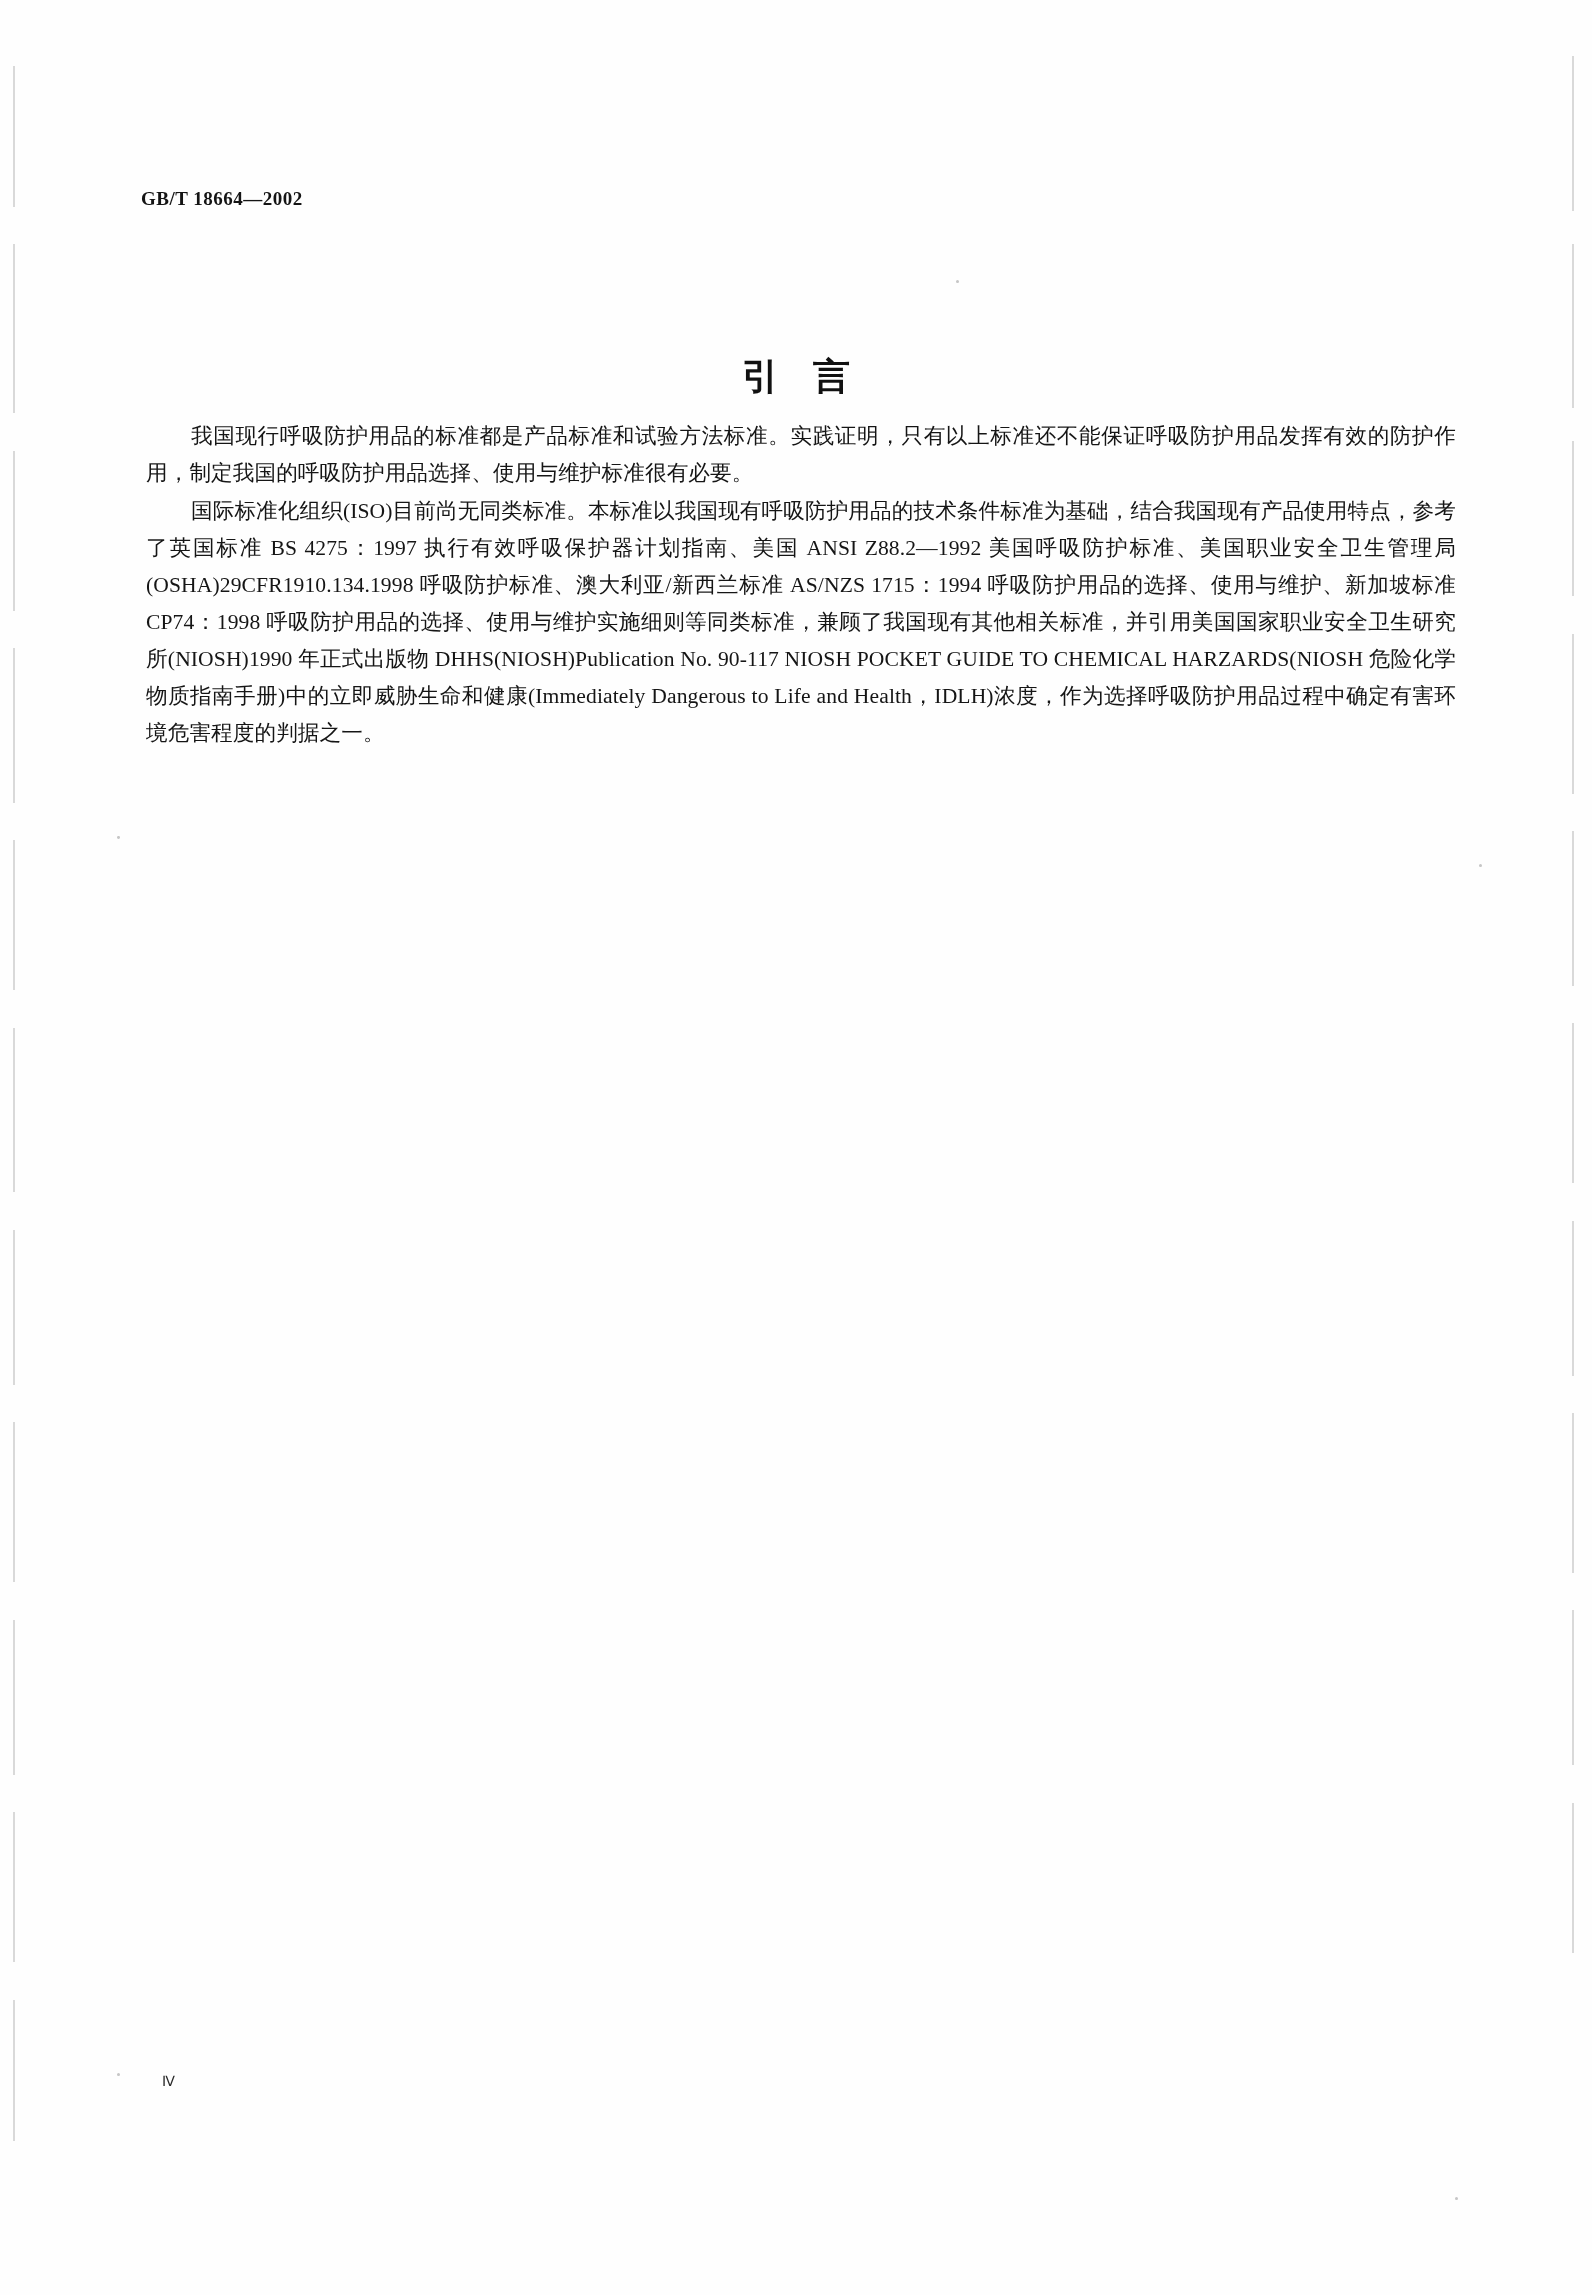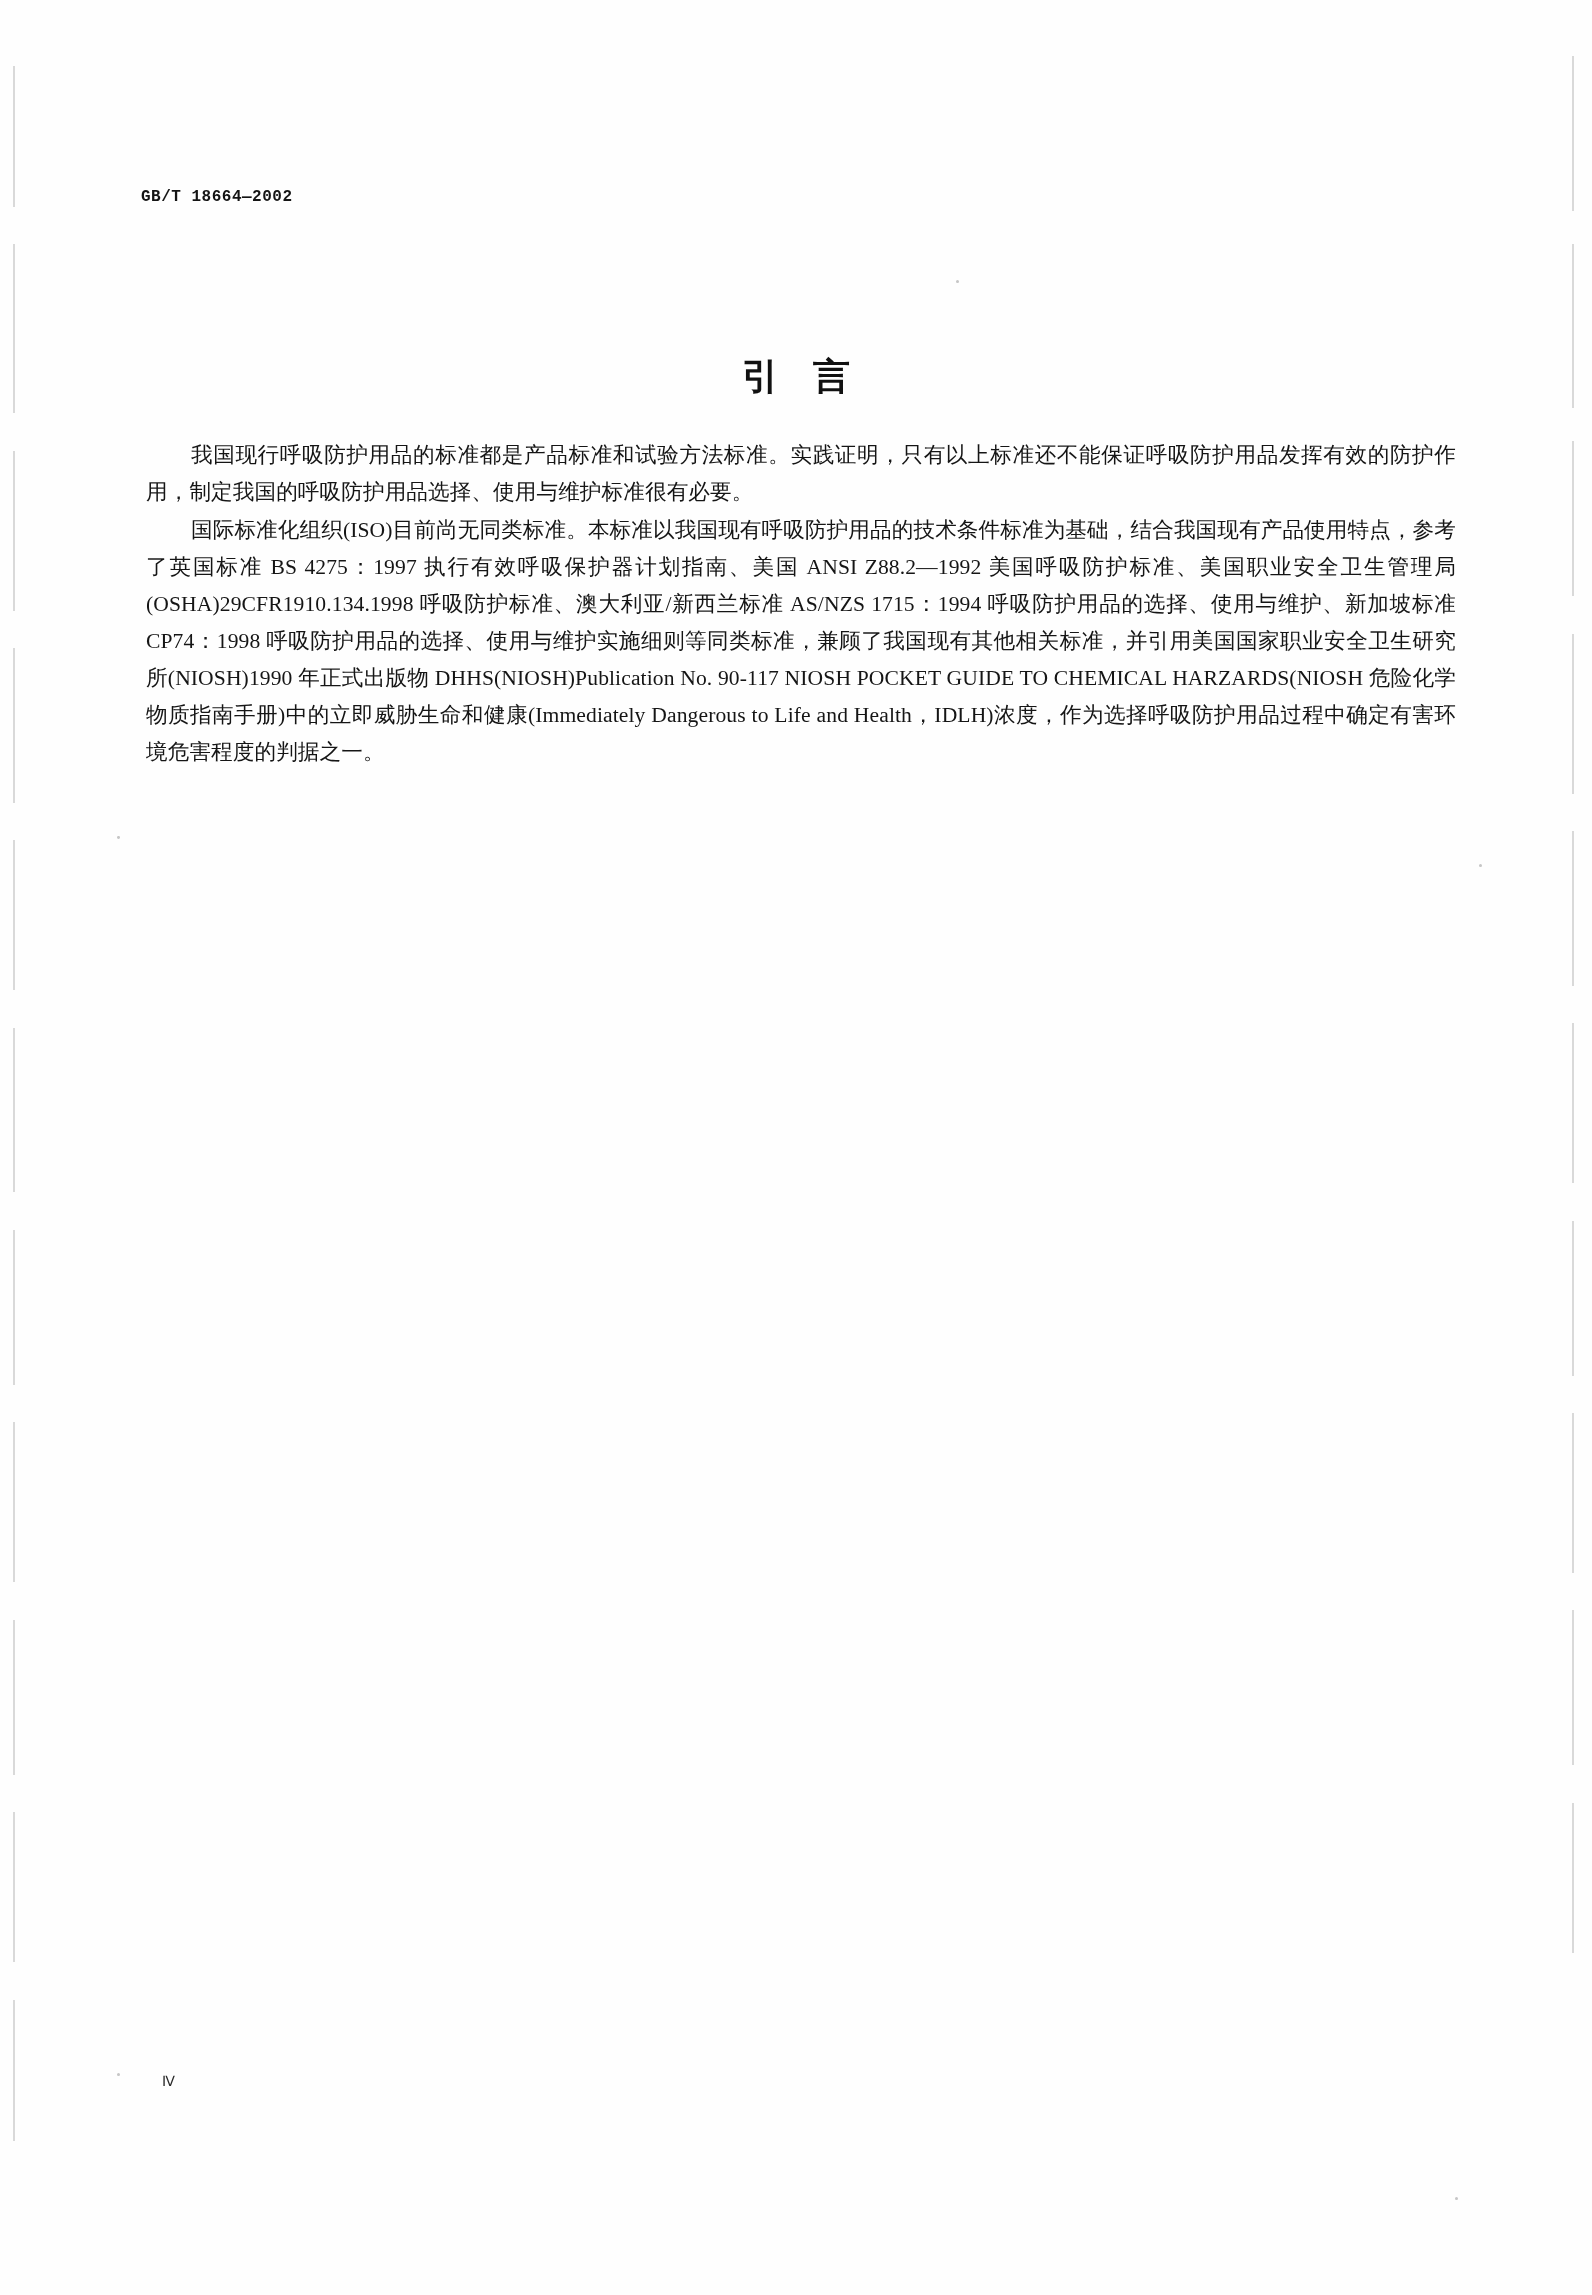--- a/index.html
+++ b/index.html
@@ -28,23 +28,23 @@
     position: absolute;
     background: #b9b9b9;
     opacity: 0.55;
   }
 
   
   .std-header {
     position: absolute;
     left: 141px;
     top: 188px;
-    font-family: Liberation Mono, monospace;
+    font-family: Liberation Serif, serif;
     font-weight: bold;
-    font-size: 16px;
+    font-size: 19px;
     letter-spacing: 0.5px;
     color: #141414;
     white-space: nowrap;
   }
 
   
   .doc-title {
     position: absolute;
     left: 0;
     right: 0;
@@ -58,21 +58,21 @@
   }
   .doc-title .gap {
     display: inline-block;
     width: 34px;
   }
 
   
   .body-block {
     position: absolute;
     left: 146px;
-    top: 437px;
+    top: 418px;
     width: 1310px;
   }
   .para {
     font-size: 21.6px;
     line-height: 37px;
     text-align: justify;
     text-justify: inter-ideograph;
     margin: 0 0 0.9px 0;
     text-indent: 45px;
     color: #151515;

